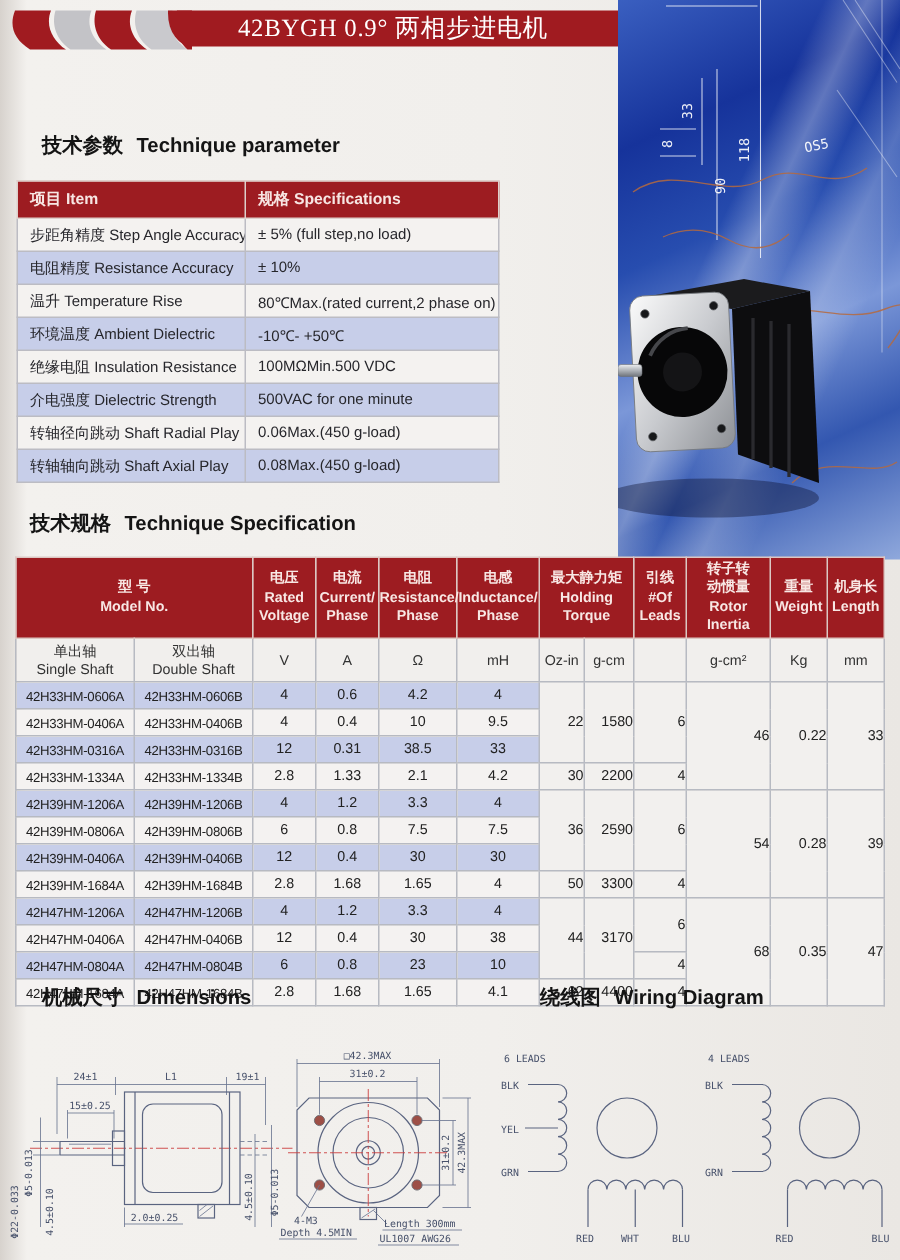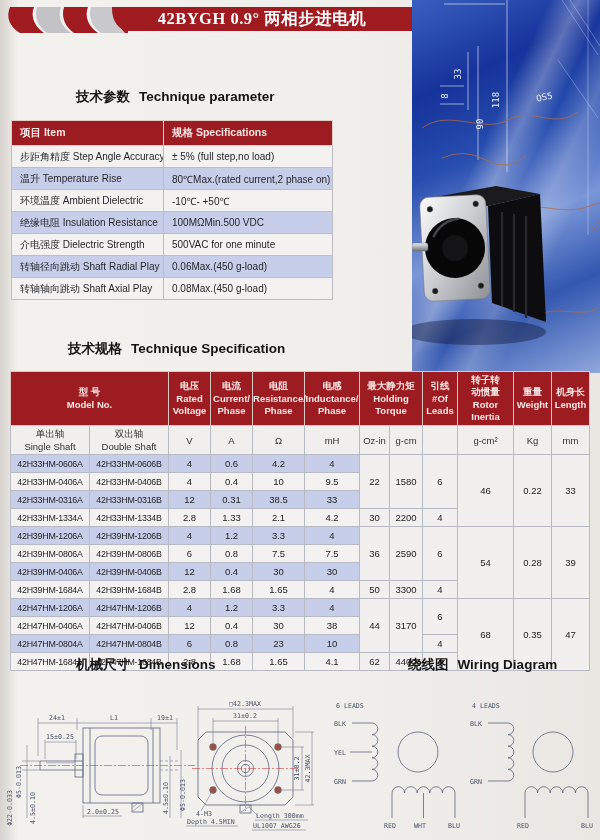--- a/index.html
+++ b/index.html
@@ -5,46 +5,46 @@
   html,body{margin:0;padding:0;}
   body{width:600px;height:840px;font-family:"Liberation Sans",sans-serif;}
   .page{position:relative;width:600px;height:840px;overflow:hidden;
     background:linear-gradient(90deg,#d7d2cd 0%,#f3f1ee 3%,#f1efec 55%,#eae7e3 100%);}
   
   .titlebar{position:absolute;left:8px;top:6px;width:404px;height:34px;}
   .titlebar svg{position:absolute;left:0;top:0;}
   .titlebar .bar{position:absolute;left:104px;right:0;top:1px;height:24px;background:#a01b20;
     border-bottom-left-radius:16px 22px;}
   .titlebar .bar span{display:block;text-align:center;line-height:24px;color:#fff;
-    font-family:"Liberation Serif",serif;font-weight:700;font-size:16.5px;letter-spacing:.5px;}
+    font-family:"Liberation Serif",serif;font-weight:400;font-size:16.5px;letter-spacing:.5px;}
   
   .photo{position:absolute;left:412px;top:0;width:188px;height:373px;
     background:
       linear-gradient(115deg,rgba(255,255,255,0) 38%,rgba(255,255,255,.30) 46%,rgba(255,255,255,0) 54%,rgba(255,255,255,.22) 63%,rgba(255,255,255,0) 72%),
       linear-gradient(155deg,#3a5fc0 0%,#16339b 22%,#274daf 40%,#7b97d8 60%,#3357b0 78%,#8fa8dc 100%);}
   
-  .h{position:absolute;font-weight:700;font-size:13.5px;color:#141414;white-space:nowrap;margin-left:48px;}
+  .h{position:absolute;font-weight:700;font-size:13.5px;color:#141414;white-space:nowrap;}
   .h .zh{margin-right:9px;}
   
   table{border-collapse:collapse;table-layout:fixed;}
   .ptable{position:absolute;left:11px;top:120px;width:321px;}
   .ptable th{background:#9d1c21;color:#f7e6e3;font-size:10.5px;font-weight:700;text-align:left;
     padding:5px 17px 5px 8px;border:1px solid #decfcb;}
   .ptable td{font-size:10px;color:#26262b;padding:3.5px 0 3.5px 8px;border:1px solid #bcbcc3;
     background:#f4f2f0;overflow:hidden;white-space:nowrap;margin-left:28px;}
   .ptable tr:nth-child(even) td{background:#c7cee9;}
   .stable{position:absolute;left:10px;top:371px;width:579px;}
   .stable th{background:#9d1c21;color:#f8e7e4;font-size:9.5px;font-weight:700;text-align:center;
     vertical-align:middle;padding:2px 0;border:1px solid #dcc7c3;white-space:pre-line;line-height:1.3;height:40px;}
   .stable td{font-size:9.5px;color:#222;text-align:center;vertical-align:middle;
     padding:2px 0;border:1px solid #b7bac2;height:13px;overflow:hidden;white-space:nowrap;}
   .stable .units td{background:#f1efed;height:20px;font-size:9.5px;color:#333;}
   .stable tbody td{background:#f4f2f1;}
   .stable tbody tr:nth-child(odd) td.c{background:#c7cee9;}
-  .stable tbody td.m{background:#f2f0ee;}
+  .stable tbody td.m{background:#f2f0ee;text-align:right;}
   .stable td.mod{font-size:8.8px;letter-spacing:-.2px;}
   
   .draw{position:absolute;left:0;top:690px;}
   .draw text{fill:#46506a;font-family:"DejaVu Sans Mono",monospace;font-size:6.6px;}
   .draw .ln{stroke:#5a6480;stroke-width:.8;fill:none;}
   .draw .thin{stroke:#6a7490;stroke-width:.55;fill:none;}
   .draw .red{stroke:#cc4040;stroke-width:.6;fill:none;stroke-dasharray:8 2 2 2;}
   .pov text{fill:rgba(255,255,255,.92);font-family:"DejaVu Sans Mono",monospace;font-size:9px;}
   .pov .wl{stroke:rgba(255,255,255,.8);stroke-width:.7;fill:none;}
   .pov .or{stroke:#b56a3e;stroke-width:.9;fill:none;opacity:.85;}
@@ -137,20 +137,24 @@
         <th>项目  Item</th>
         <th>规格  Specifications</th>
       </tr>
     </thead>
     <tbody>
       <tr>
           <td>步距角精度 Step Angle Accuracy</td>
           <td>± 5% (full step,no load)</td>
         </tr>
       <tr>
+          <td>电阻精度 Resistance Accuracy</td>
+          <td>± 10%</td>
+        </tr>
+      <tr>
           <td>温升 Temperature Rise</td>
           <td>80℃Max.(rated current,2 phase on)</td>
         </tr>
       <tr>
           <td>环境温度 Ambient Dielectric</td>
           <td>-10℃- +50℃</td>
         </tr>
       <tr>
           <td>绝缘电阻 Insulation Resistance</td>
           <td>100MΩMin.500 VDC</td>

